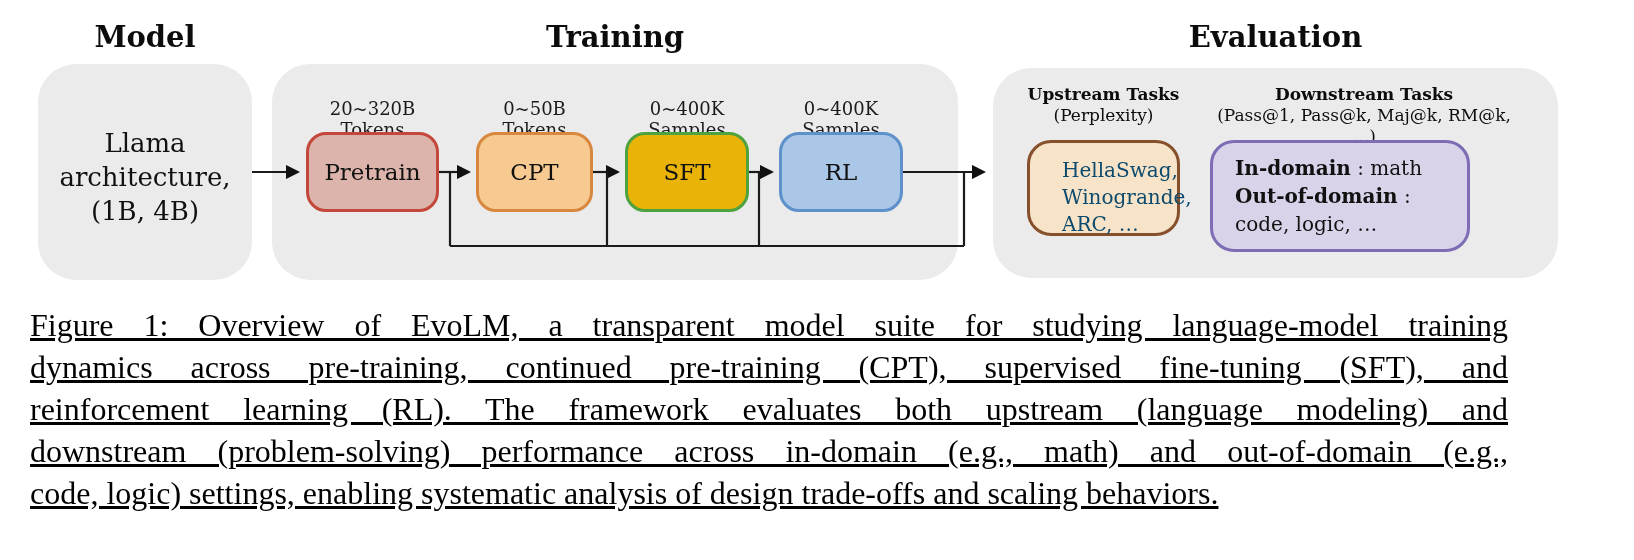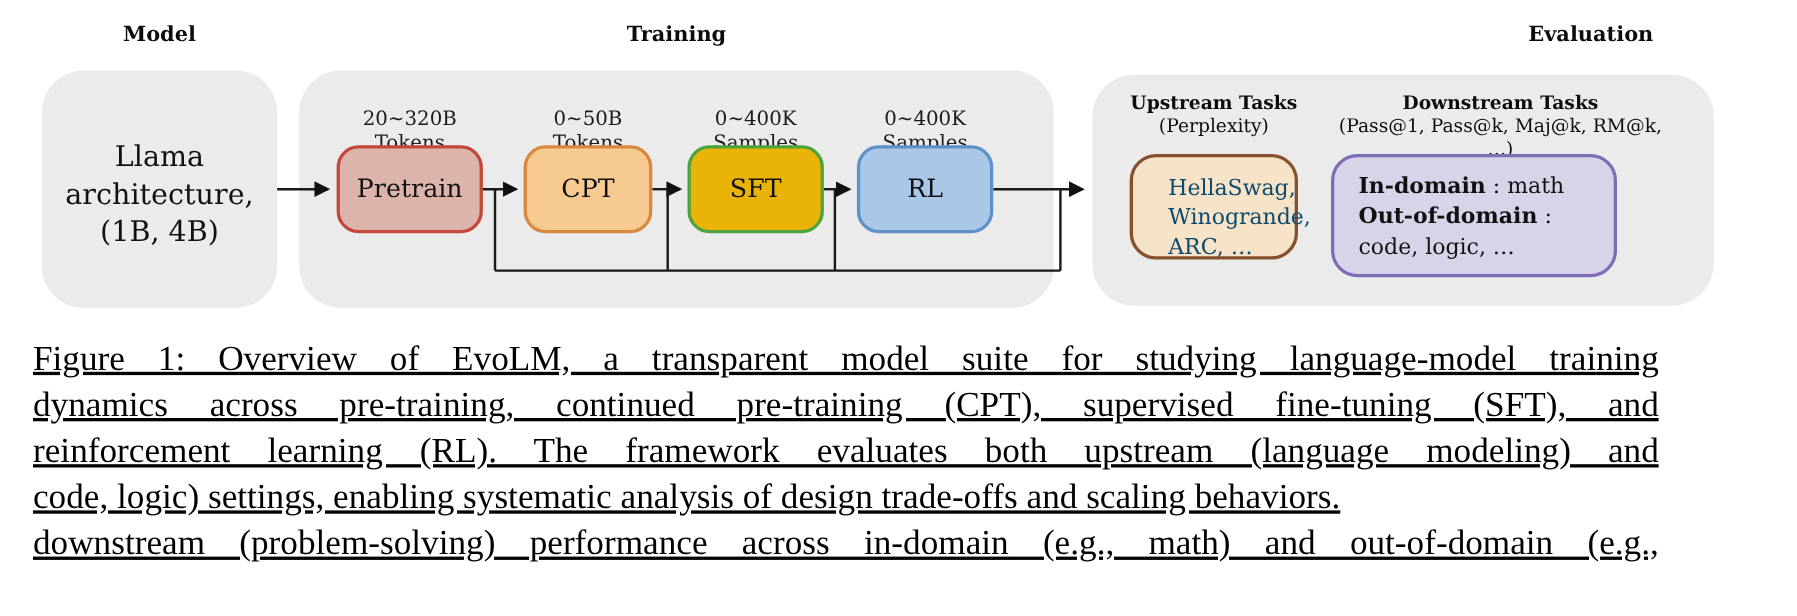--- a/index.html
+++ b/index.html
@@ -1,21 +1,21 @@
 <!DOCTYPE html>
 <html><head>
 <meta charset="utf-8">
 <style>
   html,body{margin:0;padding:0;background:#ffffff;}
   .canvas{position:relative;width:1634px;height:560px;background:#ffffff;overflow:hidden;
           font-family:"DejaVu Serif",serif;color:#111;}
-  .sec-title{position:absolute;top:20px;font-size:19px;font-weight:700;text-align:center;color:#0c0c0c;}
+  .sec-title{position:absolute;top:20px;font-size:29px;font-weight:700;text-align:center;color:#0c0c0c;}
   .sec-title.model{left:38px;width:214px;}
   .sec-title.training{left:272px;width:686px;}
-  .sec-title.evaluation{left:938px;width:565px;text-align:right;}
+  .sec-title.evaluation{left:993px;width:565px;}
   .panel{position:absolute;border-radius:38px;}
   .panel.model{left:38px;top:64px;width:214px;height:216px;}
   .panel.training{left:272px;top:64px;width:686px;height:216px;}
   .panel.evaluation{left:993px;top:68px;width:565px;height:210px;}
   .model-text{position:absolute;left:38px;top:126px;width:214px;text-align:center;
               font-size:26px;line-height:34px;color:#111;}
   .stage{position:absolute;top:132px;height:80px;border-radius:20px;border:3px solid #000;
          display:flex;align-items:center;justify-content:center;font-size:23px;color:#111;box-sizing:border-box;}
   .stage.pretrain{left:306px;width:133px;}
   .stage.cpt{left:476px;width:117px;}
@@ -119,17 +119,17 @@
     </div>
     <div>
       <span class="term">Out-of-domain</span><span> : code, logic, …</span>
     </div>
   </div>
 
   <div class="caption">
     <div class="line">Figure 1:  Overview of EvoLM, a transparent model suite for studying language-model training</div>
     <div class="line">dynamics across pre-training, continued pre-training (CPT), supervised fine-tuning (SFT), and</div>
     <div class="line">reinforcement learning (RL). The framework evaluates both upstream (language modeling) and</div>
+    <div class="line">downstream (problem-solving) performance across in-domain (e.g., math) and out-of-domain (e.g.,</div>
     <div class="line last">code, logic) settings, enabling systematic analysis of design trade-offs and scaling behaviors.</div>
-    <div class="line">downstream (problem-solving) performance across in-domain (e.g., math) and out-of-domain (e.g.,</div>
   </div>
 
 </div>
 
 </body></html>

